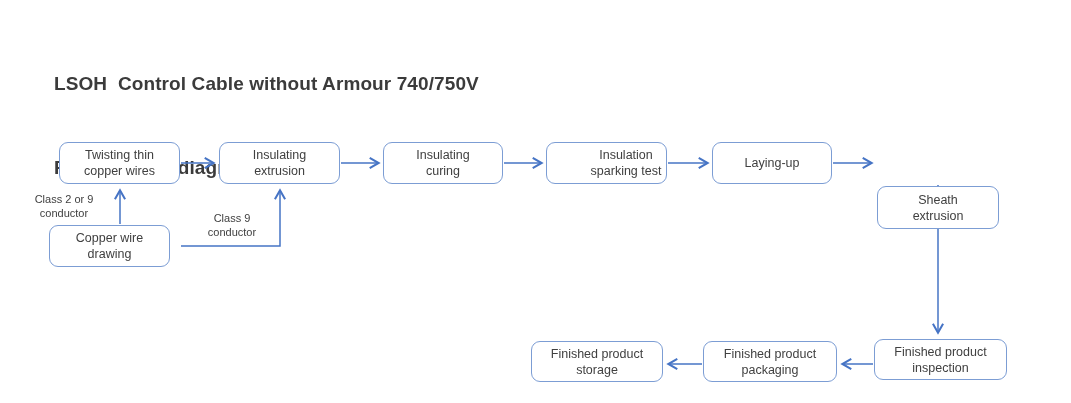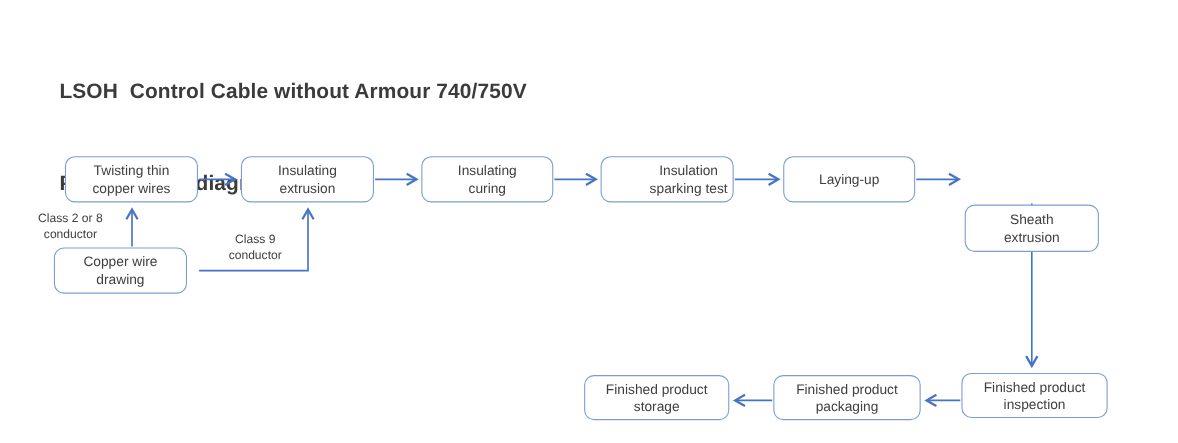--- a/index.html
+++ b/index.html
@@ -107,18 +107,18 @@
 extrusion</div>
   <div class="node" style="left:49px;  top:225px; width:121px; height:42px;">Copper wire
 drawing</div>
   <div class="node" style="left:874px; top:339px; width:133px; height:41px;">Finished product
 inspection</div>
   <div class="node" style="left:703px; top:341px; width:134px; height:41px;">Finished product
 packaging</div>
   <div class="node" style="left:531px; top:341px; width:132px; height:41px;">Finished product
 storage</div>
 
-  <div class="annotation" style="left:14px; top:192px; width:100px;">Class 2 or 8
+  <div class="annotation" style="left:14px; top:192px; width:100px;">Class 2 or 9
 conductor</div>
   <div class="annotation" style="left:198px; top:211px; width:68px;">Class 9
 conductor</div>
 
 </div>
 
 </body></html>

